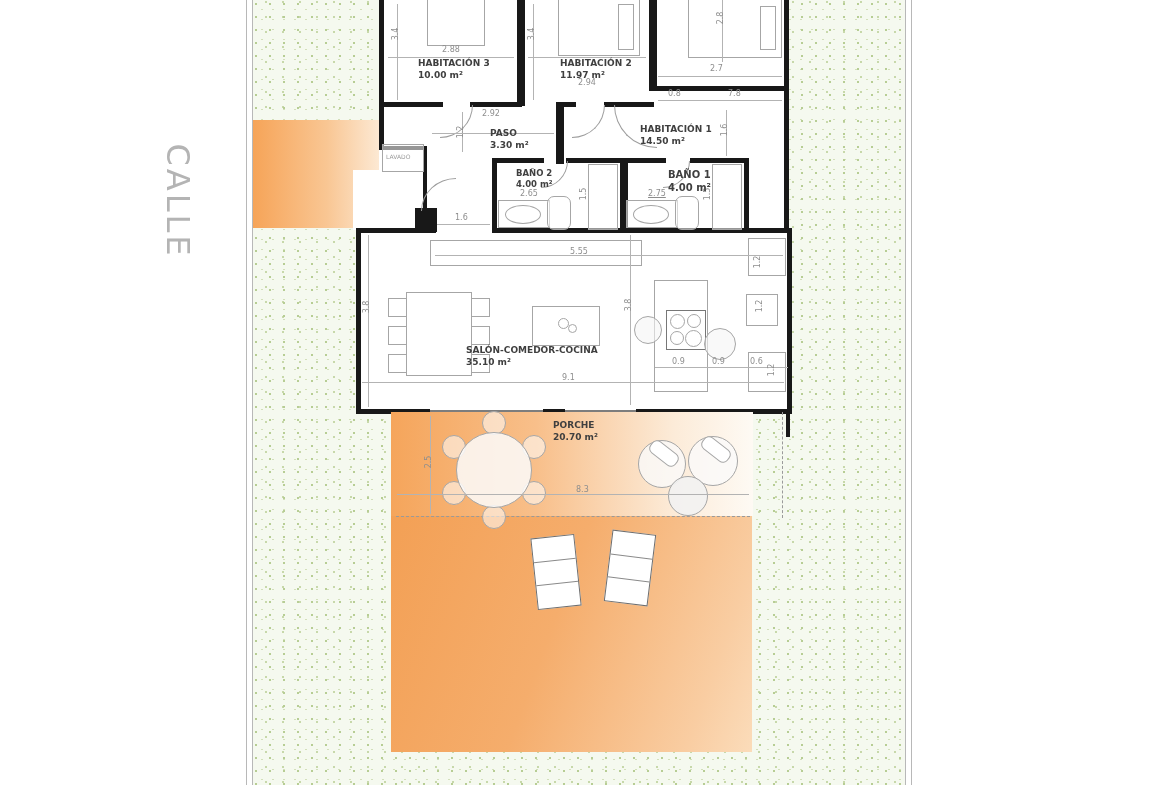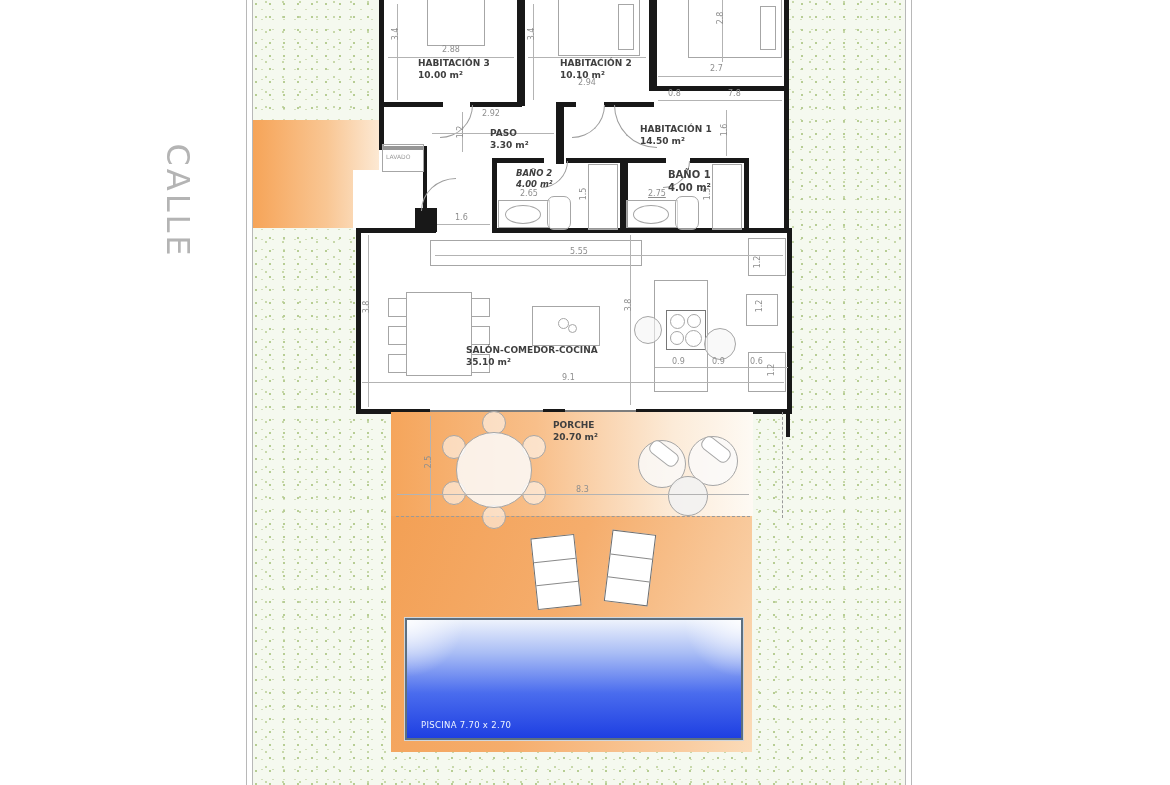--- a/index.html
+++ b/index.html
@@ -176,23 +176,20 @@
 
   <div class="lounger" style="left:534px;top:536px;transform:rotate(-6deg);">
     <div class="s" style="top:23px;"></div>
       <div class="s" style="top:46px;"></div>
   </div>
   <div class="lounger" style="left:608px;top:532px;transform:rotate(7deg);">
     <div class="s" style="top:23px;"></div>
       <div class="s" style="top:46px;"></div>
   </div>
 
-  <div id="pool" class="abs" style="left:405px;top:618px;width:334px;height:118px;">
-    <div id="pool-label">PISCINA 7.70 x 2.70</div>
-  </div>
 
   <div class="lh" style="left:388px;top:57px;width:126px;"></div>
   <div class="lh" style="left:528px;top:57px;width:118px;"></div>
   <div class="lh" style="left:658px;top:76px;width:124px;"></div>
   <div class="lh" style="left:658px;top:100px;width:124px;"></div>
   <div class="lh" style="left:432px;top:133px;width:122px;"></div>
   <div class="lh" style="left:437px;top:224px;width:53px;"></div>
   <div class="lh" style="left:435px;top:255px;width:348px;"></div>
   <div class="lh" style="left:362px;top:382px;width:422px;"></div>
   <div class="lh" style="left:655px;top:367px;width:133px;"></div>
@@ -234,31 +231,31 @@
   <div class="dl" style="left:750px;top:358px;">0.6</div>
   <div class="dl rot" style="left:423px;top:458px;">2.5</div>
   <div class="dl" style="left:576px;top:486px;">8.3</div>
 
   <div class="rl" style="left:418px;top:58px;">
     <div>HABITACIÓN 3</div>
       <div class="area">10.00 m²</div>
   </div>
   <div class="rl" style="left:560px;top:58px;">
     <div>HABITACIÓN 2</div>
-      <div class="area">10.10 m²</div>
+      <div class="area">11.97 m²</div>
   </div>
   <div class="rl" style="left:640px;top:124px;">
     <div>HABITACIÓN 1</div>
       <div class="area">14.50 m²</div>
   </div>
   <div class="rl" style="left:490px;top:128px;">
     <div>PASO</div>
       <div class="area">3.30 m²</div>
   </div>
-  <div class="rl" style="left:516px;top:168px;font-size:8.5px;font-style:italic;">
+  <div class="rl" style="left:516px;top:168px;font-size:8.5px;">
     <div>BAÑO 2</div>
       <div class="area">4.00 m²</div>
   </div>
   <div class="rl" style="left:668px;top:168px;font-size:10px;">
     <div>BAÑO 1</div>
       <div class="area">4.00 m²</div>
   </div>
   <div class="rl" style="left:466px;top:345px;">
     <div>SALÓN-COMEDOR-COCINA</div>
       <div class="area">35.10 m²</div>

